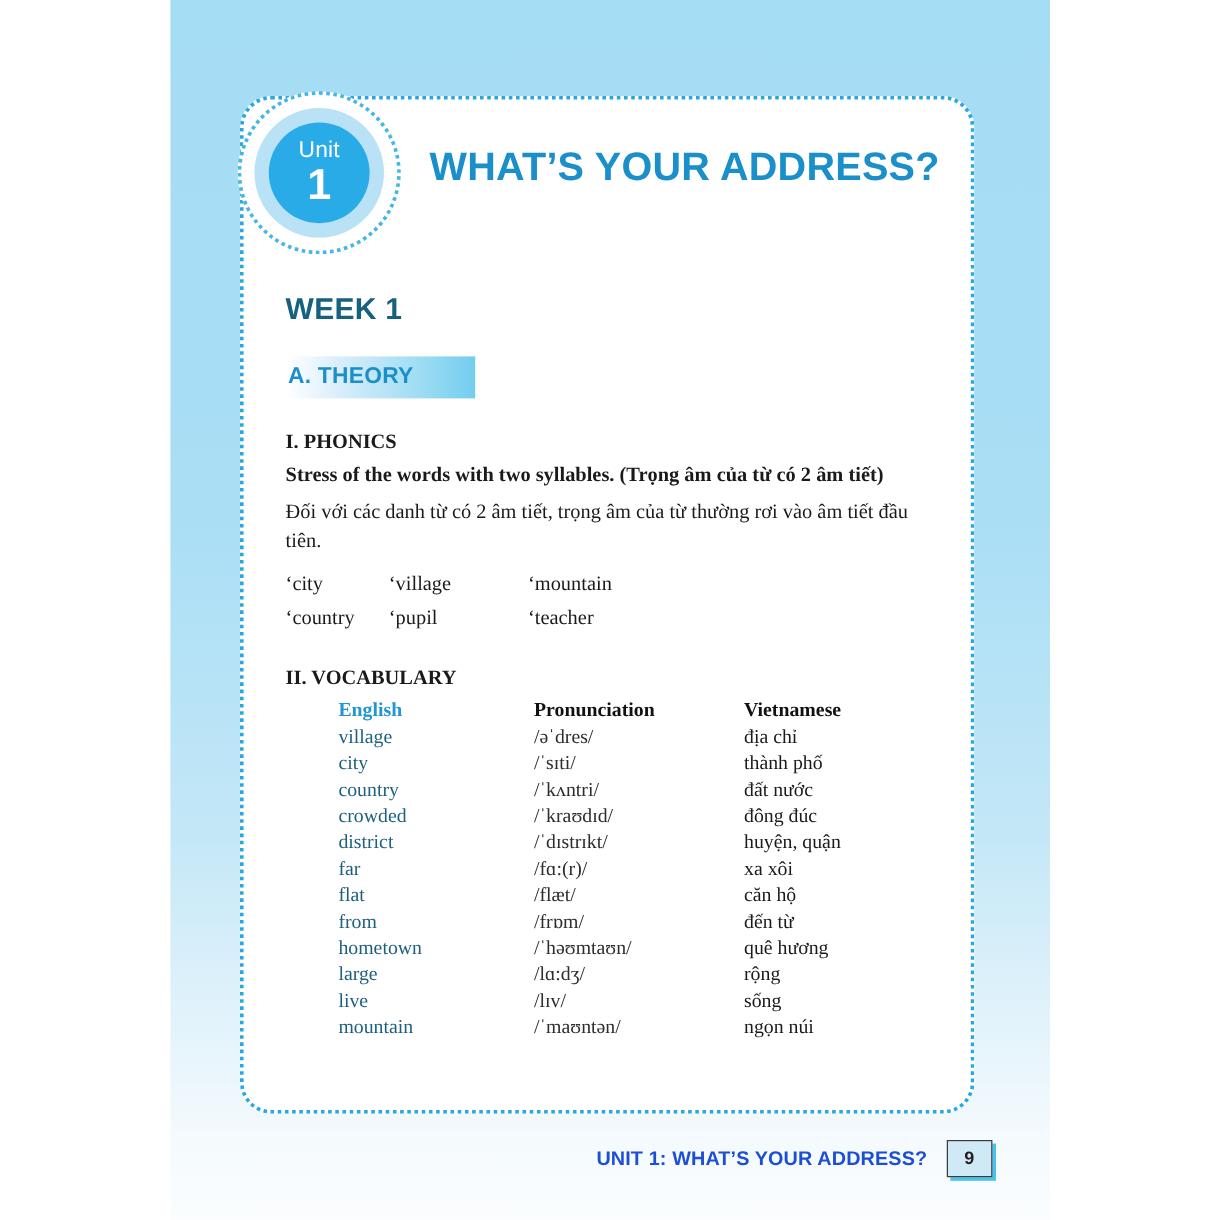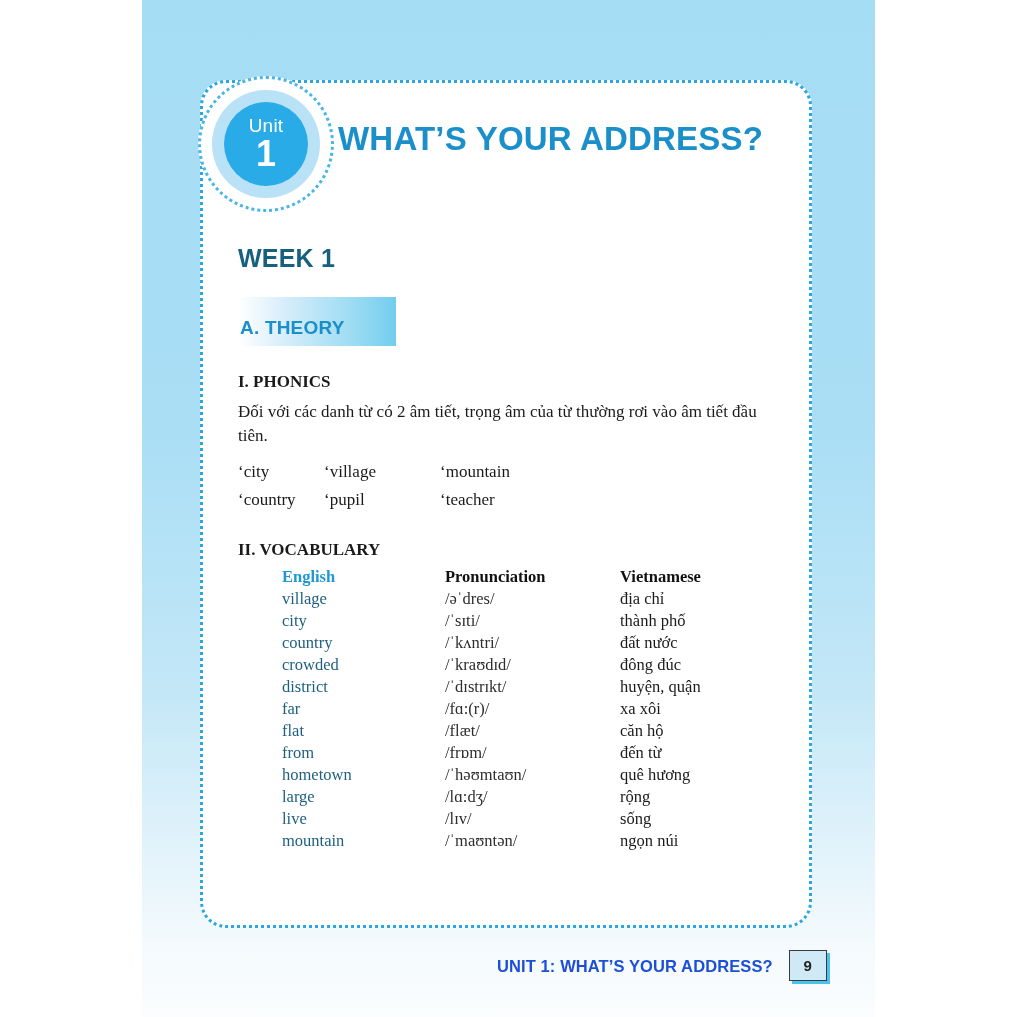--- a/index.html
+++ b/index.html
@@ -99,21 +99,21 @@
     font-family: "Liberation Sans", sans-serif;
     font-size: 36px;
     font-weight: bold;
     color: #ffffff;
     line-height: 1;
   }
 
   
   .unit-title {
     position: absolute;
-    left: 338px;
+    left: 358px;
     top: 120px;
     font-family: "Liberation Sans", sans-serif;
     font-size: 33px;
     font-weight: bold;
     color: #1b8fc9;
     letter-spacing: 0.2px;
     white-space: nowrap;
   }
 
   
@@ -130,21 +130,21 @@
     font-weight: bold;
     color: #16617f;
     letter-spacing: 0.2px;
     margin: 0 0 24px 0;
   }
 
   .theory-band {
     display: inline-block;
     box-sizing: border-box;
     width: 158px;
-    padding: 20px 10px 7px 2px;
+    padding: 6px 10px 7px 2px;
     background: linear-gradient(to right, #ffffff 0%, #d9eefb 28%, #9ddcf3 72%, #73cdee 100%);
     margin-bottom: 26px;
   }
   .theory-label {
     font-family: "Liberation Sans", sans-serif;
     font-size: 19px;
     font-weight: bold;
     color: #1b8fc9;
     letter-spacing: 0.2px;
   }
@@ -289,20 +289,21 @@
   <div class="card-body">
 
     <div class="week-heading">WEEK 1</div>
 
     <div class="theory-band">
       <span class="theory-label">A. THEORY</span>
     </div>
 
     <div class="section-heading">I. PHONICS</div>
 
+    <div class="stress-rule">Stress of the words with two syllables. (Trọng âm của từ có 2 âm tiết)</div>
 
     <div class="stress-desc">Đối với các danh từ có 2 âm tiết, trọng âm của từ thường rơi vào âm tiết đầu tiên.</div>
 
     <div class="example-row">
       <span class="example-cell">‘city</span>
       <span class="example-cell">‘village</span>
       <span class="example-cell">‘mountain</span>
     </div>
     <div class="example-row">
       <span class="example-cell">‘country</span>

